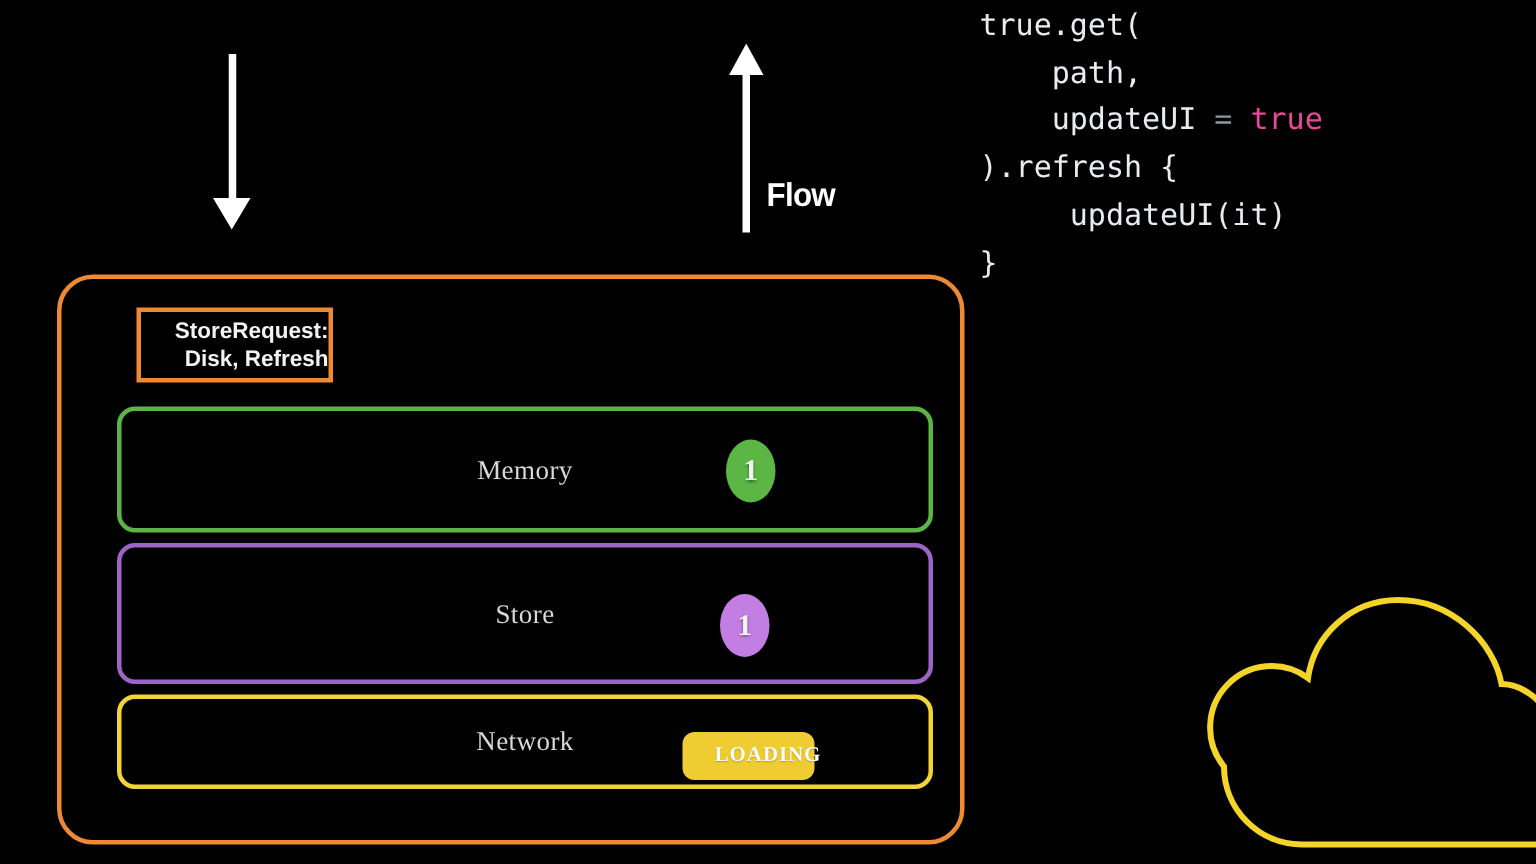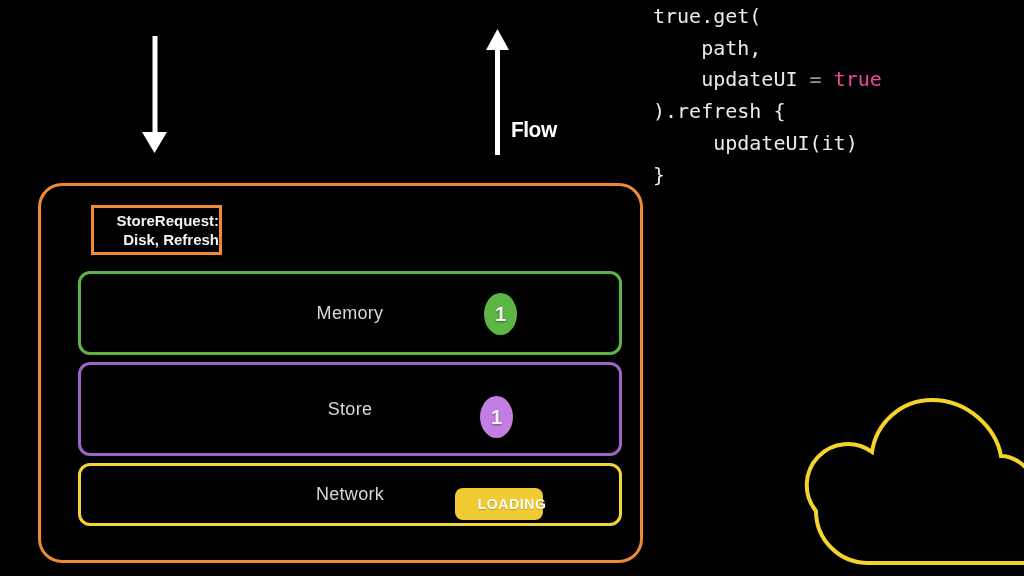--- a/index.html
+++ b/index.html
@@ -44,21 +44,21 @@
     position: absolute; left: 50px; top: 19px; width: 131px; height: 50px;
     border: 3px solid #ED8A33; border-radius: 0; box-sizing: border-box;
     display: flex; flex-direction: column; align-items: flex-end; justify-content: center;
     color: #F2F2F2; font-size: 15px; font-weight: bold; line-height: 19px;
     text-align: center; text-shadow: 0 1px 2px rgba(0,0,0,0.9);
   }
 
   .layer {
     position: absolute; left: 37px; width: 544px;
     border-radius: 12px; box-sizing: border-box;
-    display: flex; align-items: center; justify-content: center;
+    display: flex; align-items: center; justify-content: center; font-family: Liberation Serif, serif;
   }
   .layer-memory  { top: 85px;  height: 84px; border: 3px solid #5CB347; }
   .layer-disk    { top: 176px; height: 94px; border: 3px solid #9C64C6; }
   .layer-network { top: 277px; height: 63px; border: 3px solid #F2D437; }
 
   .layer-label { color: #D8D8D8; font-size: 18px; letter-spacing: 0.3px; }
 
   .count-badge {
     position: absolute; width: 33px; height: 42px; border-radius: 50%;
     display: flex; align-items: center; justify-content: center;

